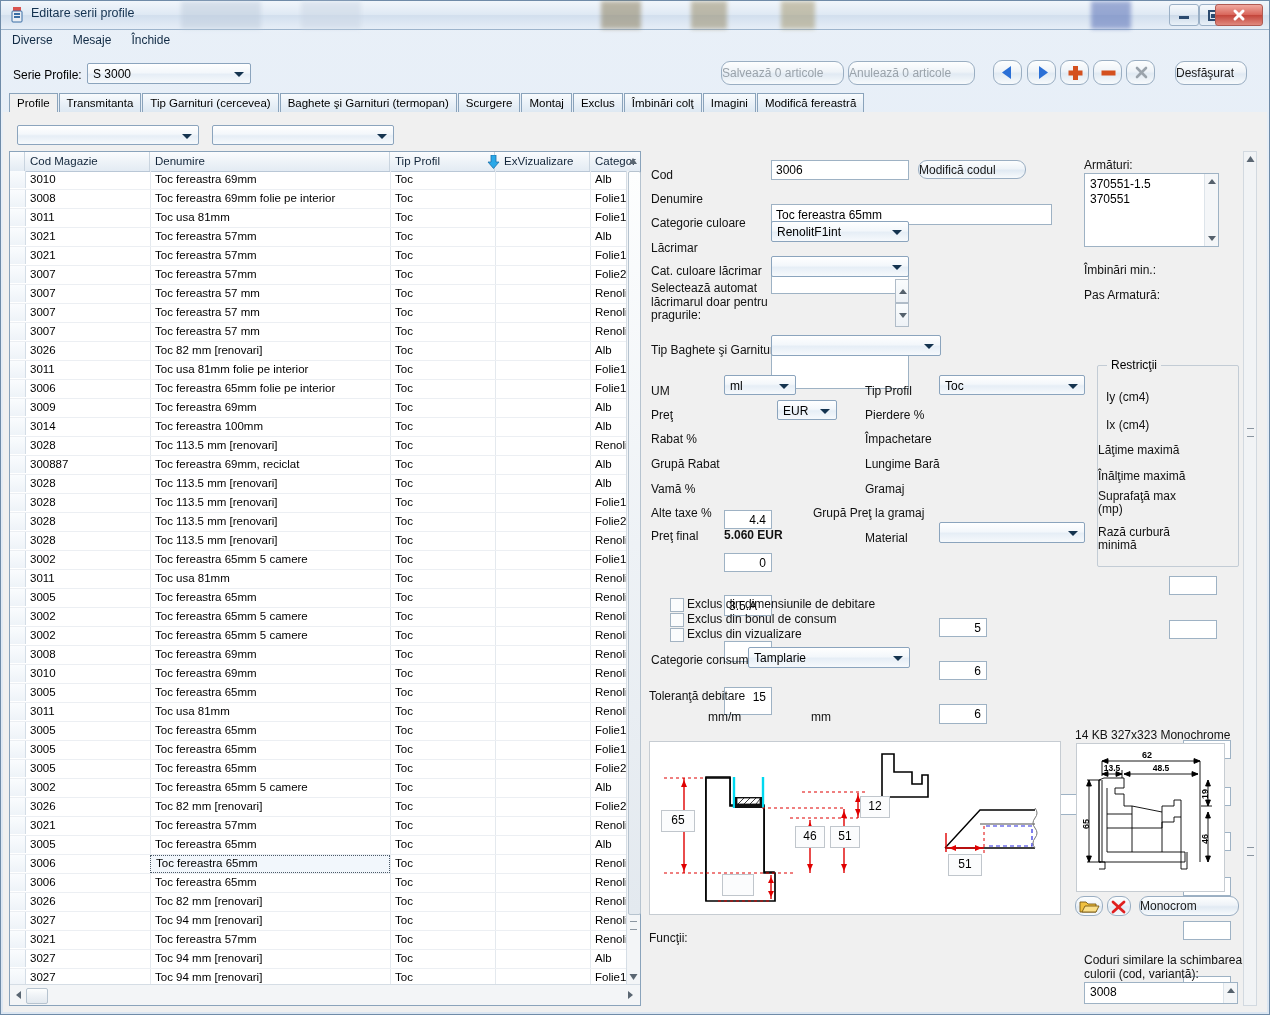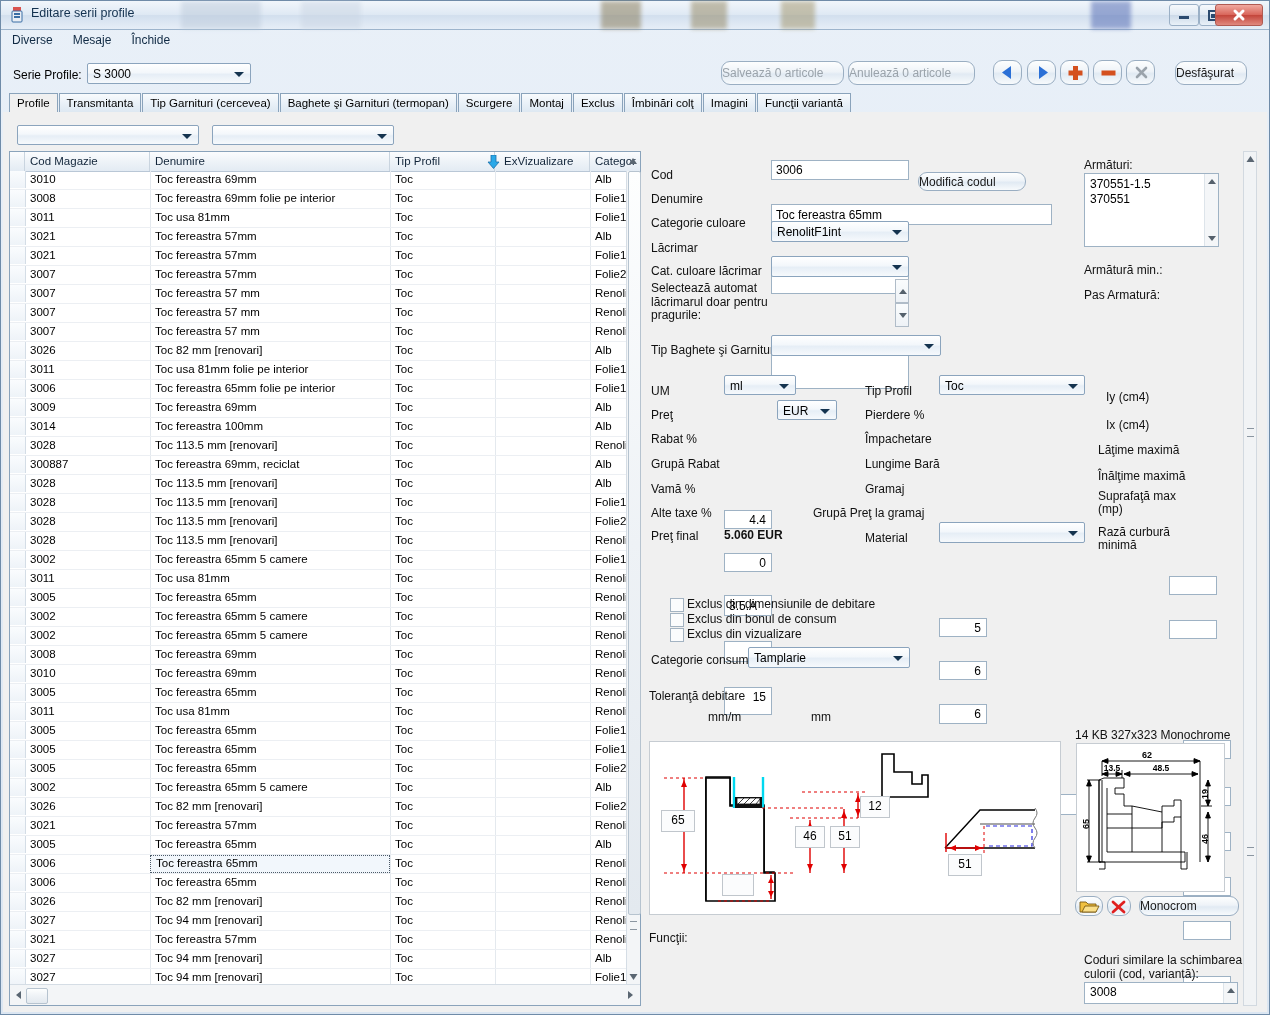--- a/index.html
+++ b/index.html
@@ -229,21 +229,21 @@
   <div id="tabstrip">
       <div class="tab active">Profile</div>
       <div class="tab">Transmitanta</div>
       <div class="tab">Tip Garnituri (cercevea)</div>
       <div class="tab">Baghete şi Garnituri (termopan)</div>
       <div class="tab">Scurgere</div>
       <div class="tab">Montaj</div>
       <div class="tab">Exclus</div>
       <div class="tab">Îmbinări colţ</div>
       <div class="tab">Imagini</div>
-      <div class="tab">Funcţii variantă</div>
+      <div class="tab">Modifică fereastră</div>
     </div>
 
   <div id="content"></div>
 
   <div class="combo" id="filter1">
     <div class="txt"></div>
     <div class="arw"></div>
   </div>
   <div class="combo" id="filter2">
     <div class="txt"></div>
@@ -634,21 +634,21 @@
       <svg style="position:absolute;right:4px;top:5px;" width="10" height="10">
         <polygon points="7,5 2,1 2,9" fill="#5a6672"></polygon>
       </svg>
     </div>
   </div>
 
   <div class="flabel" style="left:650px;top:167px;">Cod</div>
   <div class="txtbox" style="left:770px;top:159px;width:138px;height:20px;">
     <div class="v">3006</div>
   </div>
-  <div class="btn" style="position:absolute;left:917px;top:159px;width:108px;height:19px;line-height:18px;margin-top:12px;">Modifică codul</div>
+  <div class="btn" style="position:absolute;left:917px;top:159px;width:108px;height:19px;line-height:18px;">Modifică codul</div>
 
   <div class="flabel" style="left:650px;top:191px;">Denumire</div>
   <div class="txtbox" style="left:770px;top:183px;width:281px;height:21px;">
     <div class="v" style="top:3px;">Toc fereastra 65mm</div>
   </div>
 
   <div class="flabel" style="left:650px;top:215px;">Categorie culoare</div>
   <div class="combo" style="position:absolute;left:770px;top:220px;width:138px;height:21px;">
     <div class="txt">RenolitF1int</div>
     <div class="arw"></div>
@@ -759,29 +759,32 @@
 
   <div class="flabel" style="left:1083px;top:157px;">Armături:</div>
   <div id="armaturi-box">
     <div class="ln" style="top:3px;">370551-1.5</div>
     <div class="ln" style="top:18px;">370551</div>
     <div id="arm-sb">
       <div class="tri up" style="left:3px;top:5px;"></div>
       <div class="tri dn" style="left:3px;bottom:5px;"></div>
     </div>
   </div>
-  <div class="flabel" style="left:1083px;top:262px;">Armătură min.:</div>
+  <div class="flabel" style="left:1083px;top:262px;">Îmbinări min.:</div>
   <div class="txtbox" style="left:1168px;top:257px;width:48px;height:19px;">
     <div class="v"></div>
   </div>
   <div class="flabel" style="left:1083px;top:287px;">Pas Armatură:</div>
   <div class="txtbox" style="left:1168px;top:282px;width:48px;height:19px;">
     <div class="v"></div>
   </div>
 
+  <div class="grp" style="left:1096px;top:364px;width:140px;height:200px;">
+    <div class="cap">Restricţii</div>
+  </div>
   <div class="flabel" style="left:1105px;top:389px;">Iy (cm4)</div>
   <div class="txtbox" style="left:1182px;top:383px;width:48px;height:19px;">
     <div class="v"></div>
   </div>
   <div class="flabel" style="left:1105px;top:417px;">Ix (cm4)</div>
   <div class="txtbox" style="left:1182px;top:411px;width:48px;height:19px;">
     <div class="v"></div>
   </div>
   <div class="flabel" style="left:1097px;top:442px;">Lăţime maximă</div>
   <div class="txtbox" style="left:1182px;top:437px;width:48px;height:19px;">

